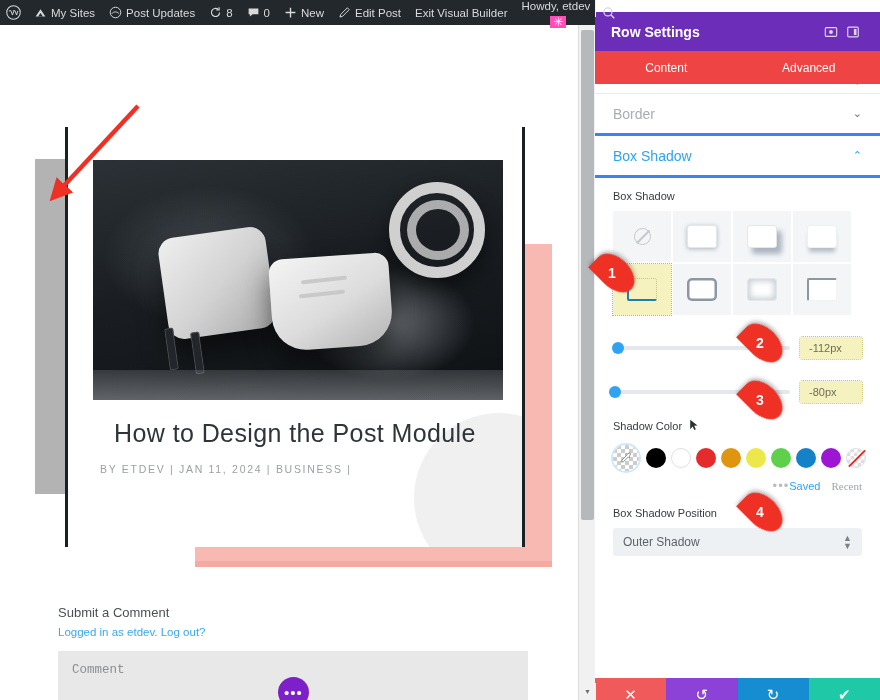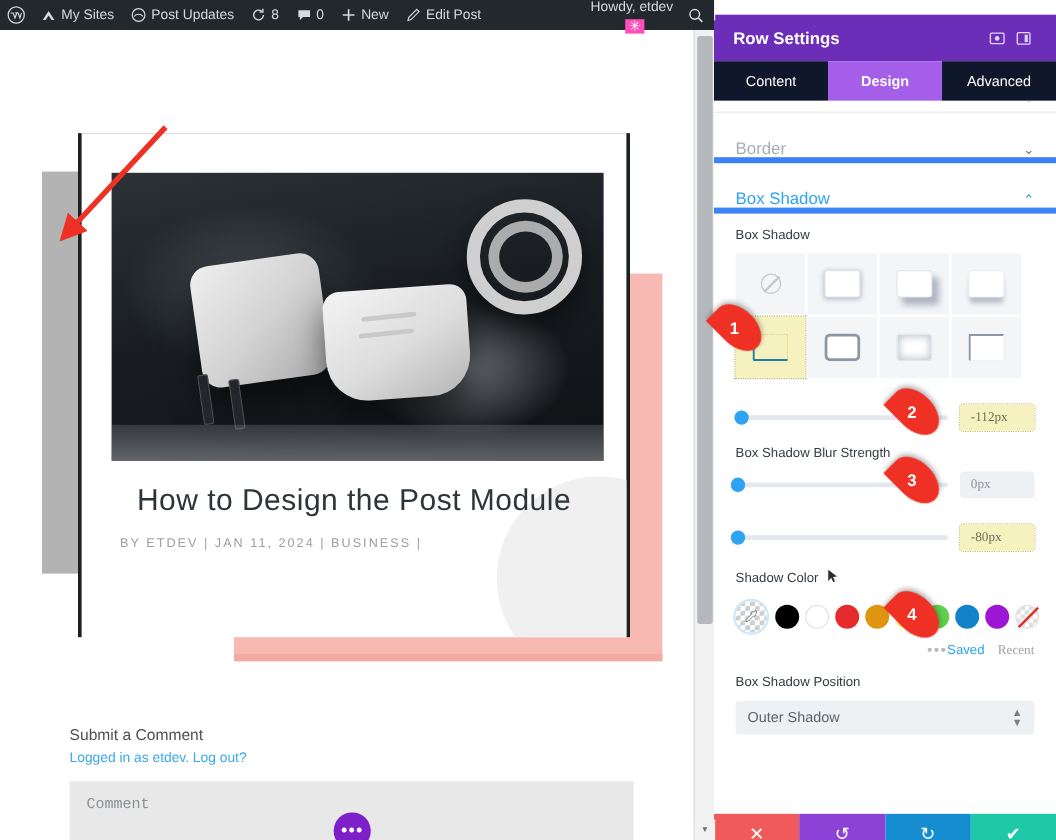--- a/index.html
+++ b/index.html
@@ -33,21 +33,21 @@
   .ab-search { padding: 0 8px; }
 
   
   #preview-canvas {
     position: absolute; top: 25px; left: 0; width: 578px; height: 675px;
     background: #ffffff; overflow: hidden;
   }
 
   
   #post-module-wrap {
-    position: absolute; left: 35px; top: 58px; width: 520px; height: 420px; text-decoration: underline;
+    position: absolute; left: 35px; top: 74px; width: 520px; height: 420px; text-decoration: underline;
   }
   
   #box-shadow-block {
     position: absolute; left: 0px; top: 60px; width: 48px; height: 335px;
     background: #b3b3b3;
   }
   
   #pink-accent {
     position: absolute; left: 160px; top: 145px; width: 357px; height: 323px;
     background: #f8b9b2;
@@ -176,37 +176,37 @@
     display: flex; align-items: center; padding: 0 16px; flex: none;
   }
   #panel-title { font-size: 14px; font-weight: bold; flex: 1; }
   .panel-hdr-icon {
     width: 22px; height: 22px; display: flex; align-items: center; justify-content: center;
     color: #e3d3f5;
   }
   #panel-tabs { height: 33px; display: flex; flex: none; }
   .panel-tab {
     flex: 1; display: flex; align-items: center; justify-content: center;
-    font-size: 12px; color: #ffffff; background: #0f172a;
+    font-size: 12px; color: #ffffff; background: #ef4444;
   }
   .panel-tab.active { background: #a45ee8; font-weight: bold; }
 
   #panel-body { flex: 1; position: relative; overflow: hidden; background: #fff; }
 
   .cut-row {
     height: 10px; border-bottom: 1px solid #eaeaea; position: relative; overflow: hidden;
   }
   .cut-row .ghost {
     position: absolute; top: -10px; left: 18px; font-size: 13px; color: #b9bcbf;
   }
   .cut-row .ghost-chev { position: absolute; top: -9px; right: 18px; font-size: 11px; color: #b9bcbf; }
 
   .toggle-row {
-    height: 42px; display: flex; align-items: flex-end; padding: 0 18px;
-    border-bottom: 5px solid #3b82f6;
+    height: 42px; display: flex; align-items: center; padding: 0 18px;
+    border-bottom: 3px solid #3b82f6;
   }
   .toggle-row .t-label { flex: 1; font-size: 14px; color: #a9adb1; }
   .toggle-row.open .t-label { color: #2ea3f2; }
   .toggle-row .t-chev { font-size: 11px; color: #6a7075; }
   .toggle-row.open .t-chev { color: #2ea3f2; }
 
   .field-block { padding: 12px 18px 0 18px; }
   .field-label { font-size: 11px; color: #333b42; margin-bottom: 9px; font-weight: 500; }
 
   
@@ -243,21 +243,21 @@
   .slider-track {
     flex: 1; height: 4px; background: #e4e8ec; border-radius: 2px; position: relative;
   }
   .slider-knob {
     position: absolute; top: -4px; width: 12px; height: 12px; border-radius: 50%;
     background: #2ea3f2; transform: translateX(-50%);
   }
   .slider-value {
     width: 62px; height: 22px; background: #eef1f4; border-radius: 3px;
     font-size: 11px; color: #8b9096; display: flex; align-items: center;
-    padding-left: 9px; flex: none; font-family: Liberation Serif, serif;
+    padding-left: 9px; flex: none;
   }
   .slider-value.hl { background: #f6f2bf; color: #6c6e58; outline: 1px dotted #c3be76; }
 
   
   #color-block { padding: 14px 18px 0 18px; text-align: right; }
   #color-label-line { display: flex; align-items: center; gap: 7px; }
   #color-swatches { display: flex; align-items: center; gap: 5px; margin-top: 10px; }
   .swatch { width: 20px; height: 20px; border-radius: 50%; flex: none; }
   .swatch.picker {
     width: 26px; height: 26px; margin-right: 2px;
@@ -379,20 +379,23 @@
     <span>New</span>
   </div>
   <div class="ab-item">
     <span class="ab-ico">
       <svg width="13" height="13" viewBox="0 0 16 16">
           <path d="M11.5 2.2l2.3 2.3L5.6 12.7 2.4 13.6l.9-3.2z" fill="none" stroke="#d7d9db" stroke-width="1.2"></path>
         </svg>
     </span>
     <span>Edit Post</span>
   </div>
+  <div class="ab-item">
+    <span>Exit Visual Builder</span>
+  </div>
   <div class="ab-spacer"></div>
   <div class="ab-item ab-howdy">
     <span>Howdy, etdev</span>
     <span class="ab-avatar">✳</span>
   </div>
   <div class="ab-item ab-search">
     <span class="ab-ico">
       <svg width="14" height="14" viewBox="0 0 16 16">
           <circle cx="6.8" cy="6.8" r="4.6" fill="none" stroke="#d7d9db" stroke-width="1.4"></circle>
           <path d="M10.3 10.3L14 14" stroke="#d7d9db" stroke-width="1.6"></path>
@@ -469,21 +472,20 @@
     <div class="panel-hdr-icon">
       <svg width="14" height="14" viewBox="0 0 16 16">
           <rect x="2" y="2.5" width="12" height="11" rx="1.2" fill="none" stroke="#e3d3f5" stroke-width="1.3"></rect>
           <rect x="9" y="4.5" width="3" height="7" fill="#e3d3f5"></rect>
         </svg>
     </div>
   </div>
 
   <div id="panel-tabs">
     <div class="panel-tab">Content</div>
-    <div class="panel-tab active">Design</div>
     <div class="panel-tab">Advanced</div>
   </div>
 
   <div id="panel-body">
 
     <div class="cut-row">
       <span class="ghost">&nbsp;</span>
       <span class="ghost-chev">⌄</span>
     </div>
 
@@ -530,29 +532,20 @@
     <div class="slider-row">
       <div class="slider-line">
         <div class="slider-track">
           <div class="slider-knob" style="left:3%"></div>
         </div>
         <div class="slider-value hl">-112px</div>
       </div>
     </div>
 
 
-    <div class="slider-row">
-      <div class="field-label">Box Shadow Blur Strength</div>
-      <div class="slider-line">
-        <div class="slider-track">
-          <div class="slider-knob" style="left:1%"></div>
-        </div>
-        <div class="slider-value">0px</div>
-      </div>
-    </div>
 
     <div class="slider-row">
       <div class="slider-line">
         <div class="slider-track">
           <div class="slider-knob" style="left:1%"></div>
         </div>
         <div class="slider-value hl">-80px</div>
       </div>
     </div>
 

